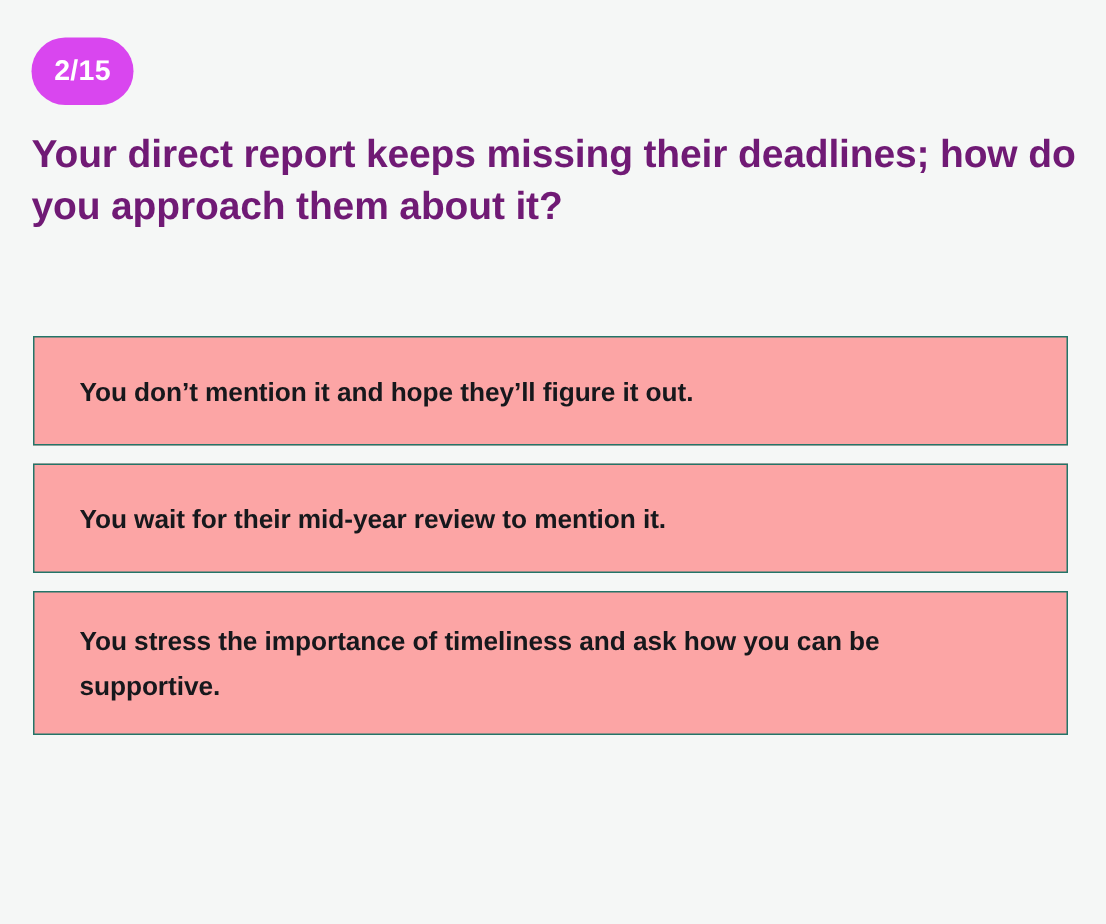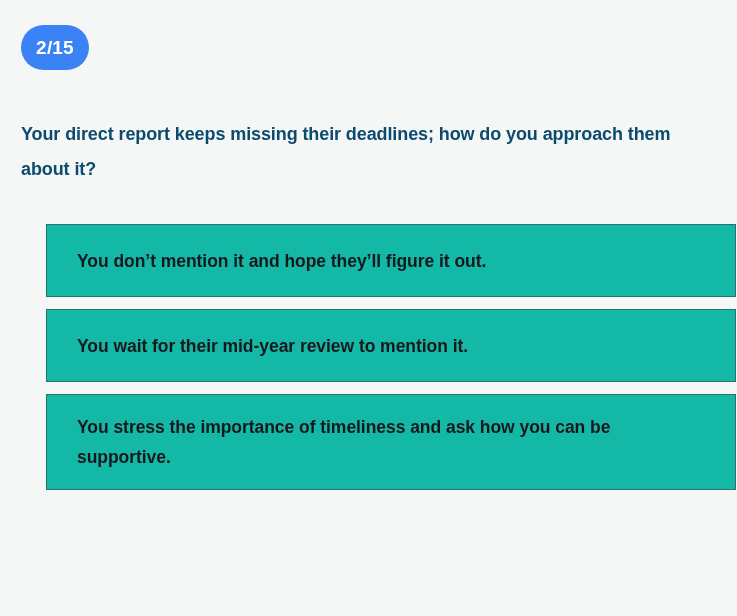--- a/index.html
+++ b/index.html
@@ -22,67 +22,66 @@
     box-sizing: border-box;
     padding: 0;
   }
   .progress-badge {
     position: absolute;
     left: 21px;
     top: 25px;
     min-width: 68px;
     height: 45px;
     box-sizing: border-box;
-    background: #3b82f6;
+    background: #d946ef;
     border-radius: 23px;
     display: flex;
     align-items: center;
     justify-content: center;
     padding: 0 14px;
   }
   .progress-badge .badge-text {
     color: #ffffff;
     font-size: 19px;
     font-weight: bold;
     letter-spacing: 0.2px;
     line-height: 1;
   }
   .question-heading {
     position: absolute;
     left: 21px;
-    top: 117px;
+    top: 85px;
     width: 700px;
     margin: 0;
-    font-size: 18px;
+    font-size: 26px;
     font-weight: bold;
     line-height: 35px;
-    color: #0c4a6e;
+    color: #701a75;
     letter-spacing: -0.1px;
   }
   .options-list {
     position: absolute;
     left: 22px;
     top: 224px;
     width: 690px;
     list-style: none;
     margin: 0;
     padding: 0;
   }
   .option-card {
     box-sizing: border-box;
     width: 690px;
-    background: #14b8a6;
+    background: #fca5a5;
     border: 1px solid #237568;
     border-radius: 0;
     margin-bottom: 12px;
     padding: 0 30px;
     display: flex;
     align-items: center;
     cursor: pointer;
-    margin-left: 24px;
   }
   .option-card.single-line {
     min-height: 73px;
   }
   .option-card.two-line {
     min-height: 96px;
   }
   .option-card:last-child {
     margin-bottom: 0;
   }

